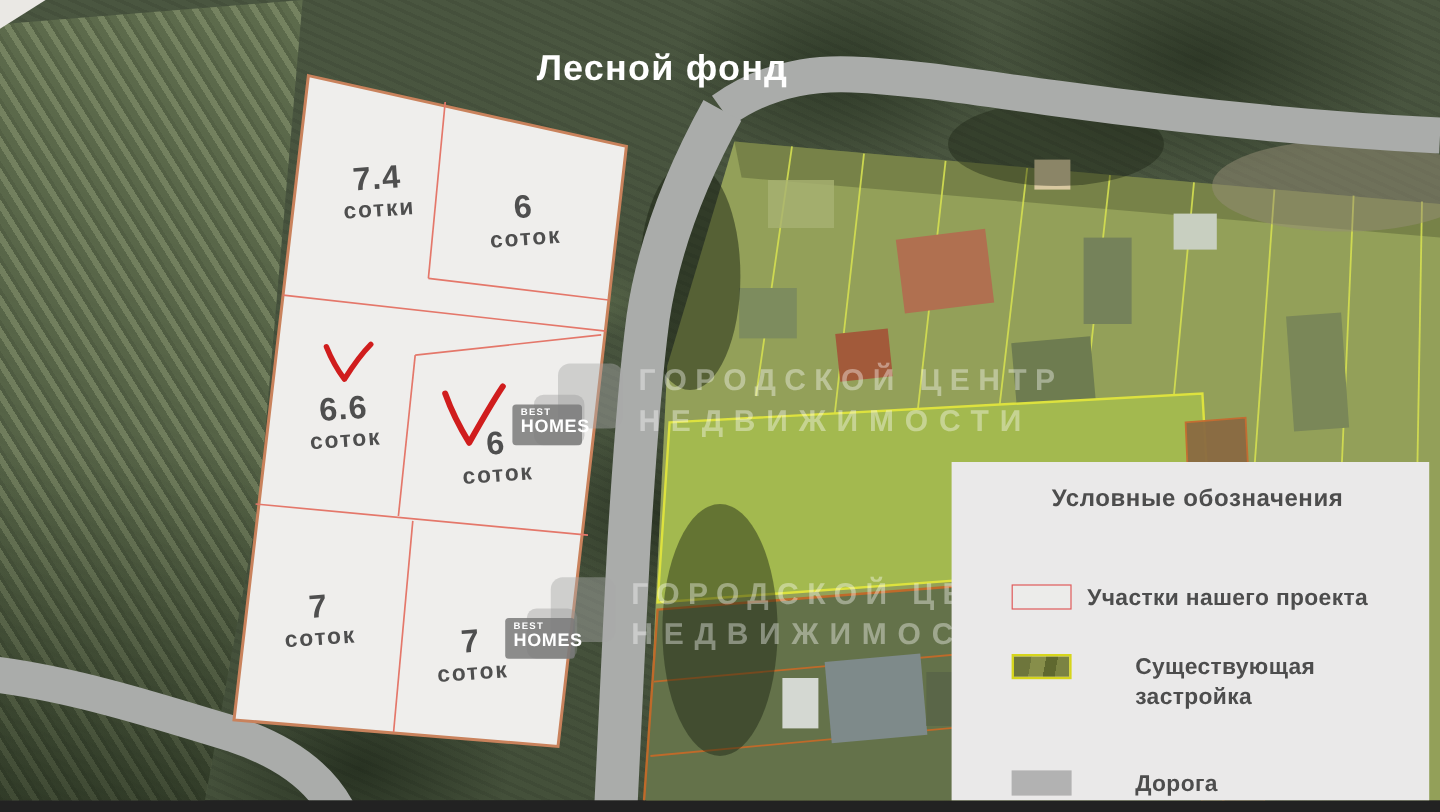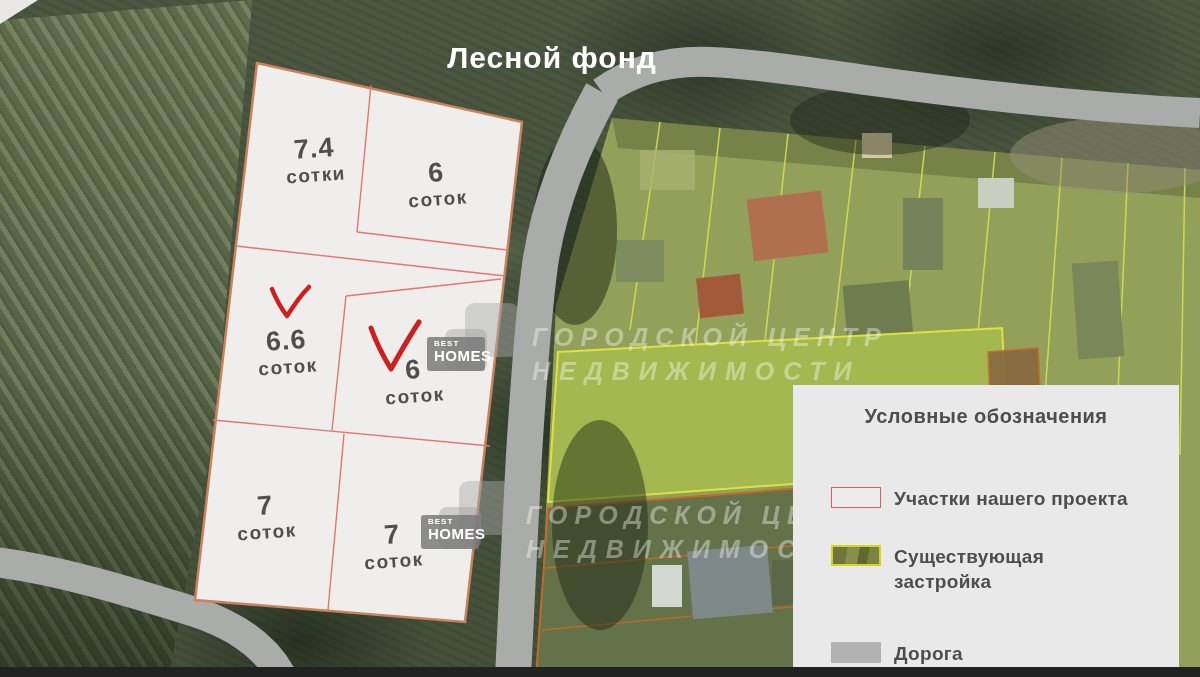--- a/index.html
+++ b/index.html
@@ -41,32 +41,32 @@
   .wm{position:absolute;width:380px;height:80px;}
   .wm-sq{position:absolute;background:rgba(168,168,168,.45);}
   .wm .sq1{left:38px;top:0;width:54px;height:54px;border-radius:10px;}
   .wm .sq2{left:18px;top:26px;width:42px;height:42px;border-radius:8px;background:rgba(150,150,150,.38);}
   .wm-badge{
     position:absolute;left:0;top:34px;width:58px;height:34px;border-radius:3px;
     background:rgba(122,122,122,.85);color:#fff;padding:3px 0 0 7px;box-sizing:border-box;
   }
   .wm-best{font-size:8px;font-weight:700;letter-spacing:1px;line-height:1;}
   .wm-homes{font-size:15px;font-weight:700;letter-spacing:.5px;line-height:1.1;}
-  .wm-text{position:absolute;left:105px;top:20px;color:rgba(255,255,255,.38);font-weight:700;white-space:nowrap;font-style:italic;}
+  .wm-text{position:absolute;left:105px;top:0;color:rgba(255,255,255,.38);font-weight:700;white-space:nowrap;}
   .wm-line1{font-size:25px;letter-spacing:7px;}
   .wm-line2{font-size:25px;letter-spacing:9px;margin-top:5px;}
   
   .legend{
     position:absolute;left:793px;top:385px;width:386px;height:292px;
-    background:#eae9e9;color:#4d4d4d;
+    background:#eae9e9;color:#4d4d4d;padding-left:12px;
   }
   .legend-title{margin-top:20px;text-align:center;font-size:20px;font-weight:700;letter-spacing:.5px;}
   .legend-items{margin:58px 0 0 38px;}
   .legend-item{display:flex;align-items:flex-start;margin-top:23px;}
-  .legend-item + .legend-item{margin-top:32px;}
+  .legend-item + .legend-item{margin-top:32px;gap:40px;}
   .legend-item:last-child{margin-top:46px;}
   .swatch{flex:0 0 50px;width:50px;height:21px;margin-right:13px;margin-top:1px;box-sizing:border-box;}
   .swatch-project{background:#ececea;border:1.5px solid #e05a5a;}
   .swatch-existing{
     background:linear-gradient(100deg,#6e763c 0 30%,#878e4a 30% 55%,#5f682f 55% 75%,#7b8343 75%);
     border:2px solid #d6d51c;}
   .swatch-road{background:#b2b2b2;}
   .legend-label{font-size:19px;font-weight:700;line-height:1.35;letter-spacing:.3px;}
   .legend-label--wrap{width:165px;}
 </style>

